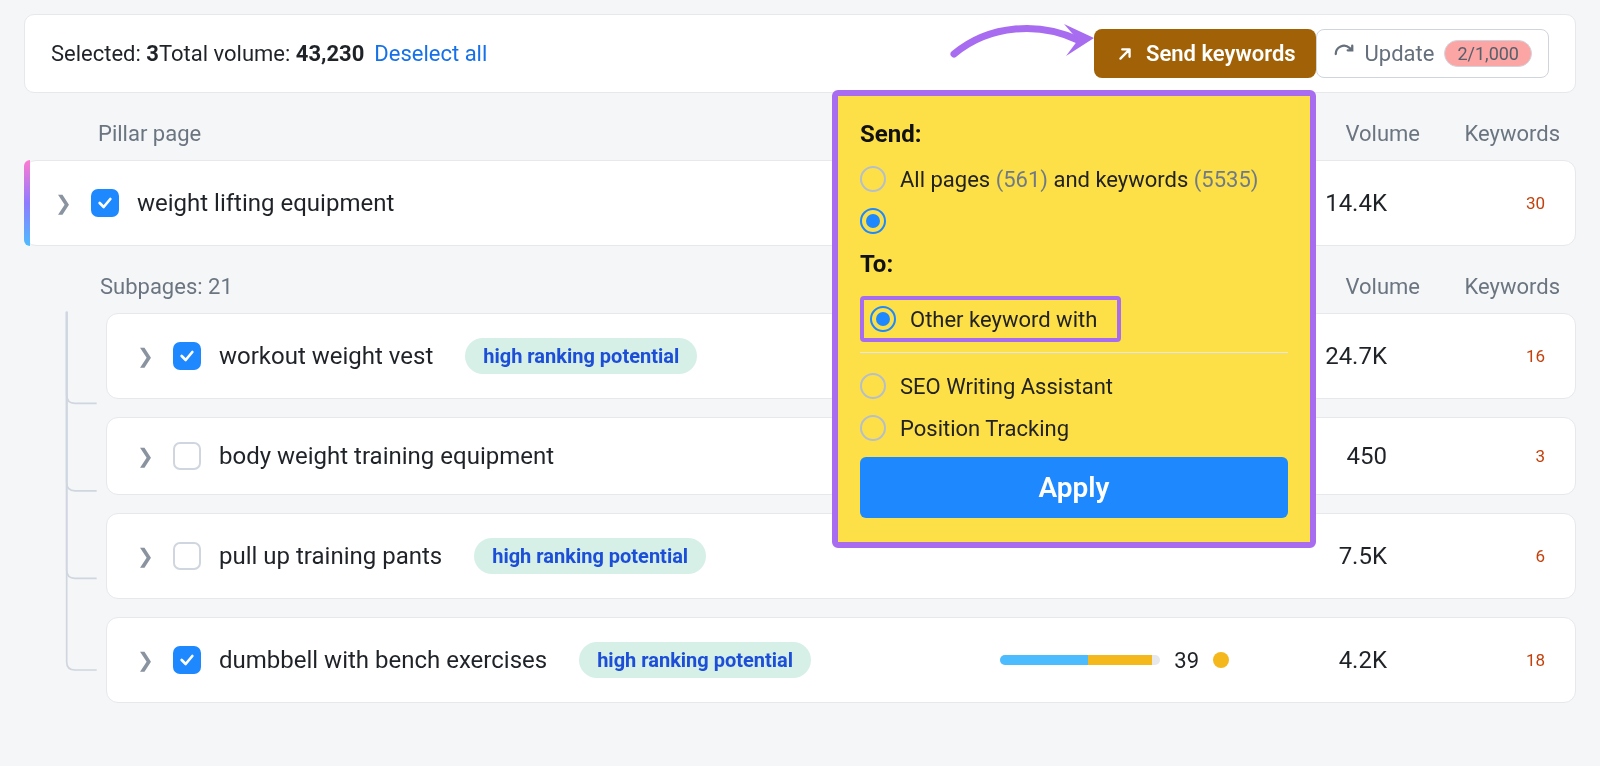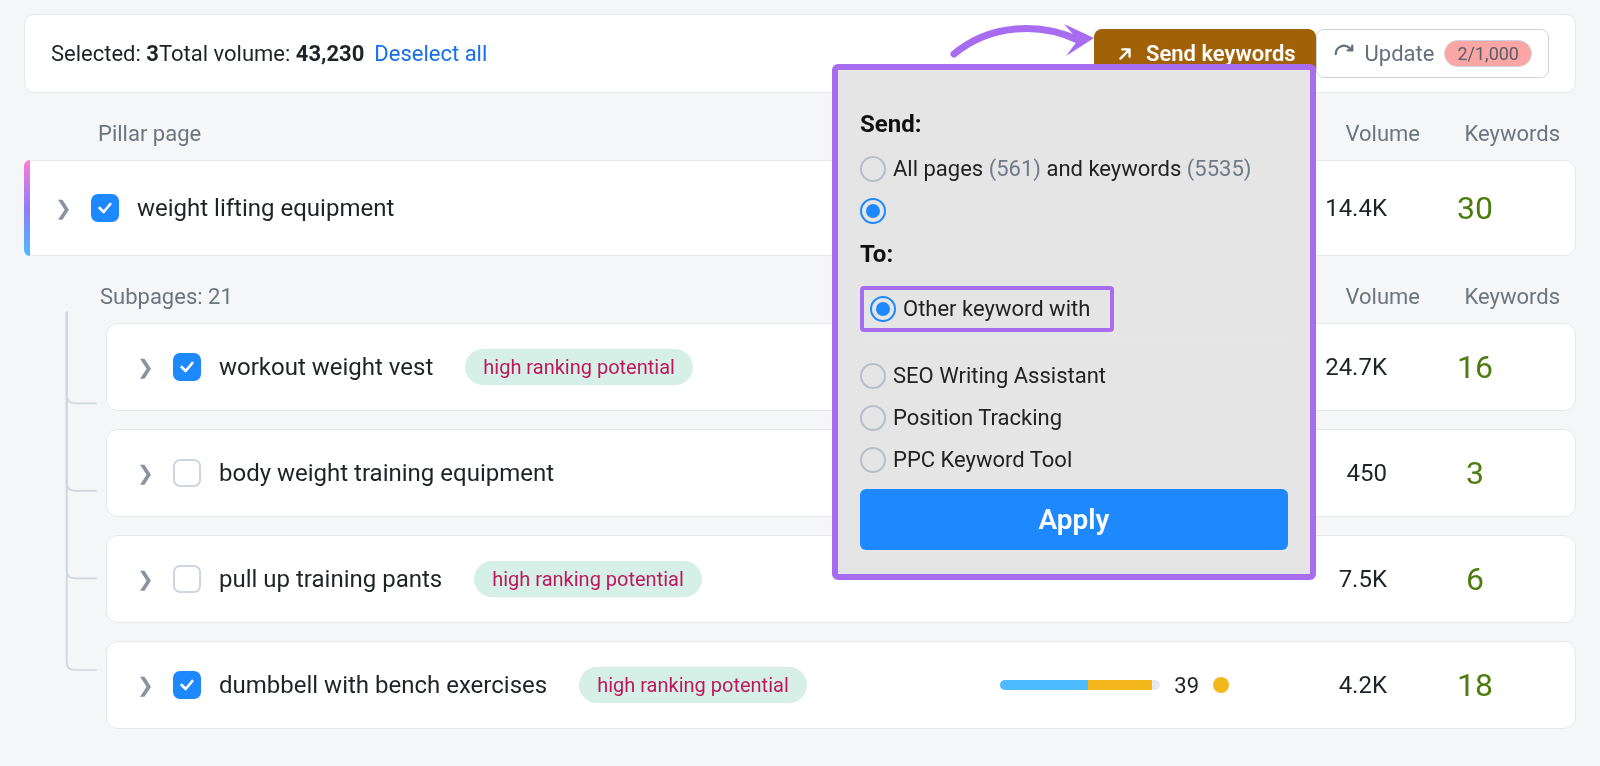--- a/index.html
+++ b/index.html
@@ -20,29 +20,29 @@
   .sub-head{display:flex;align-items:center;padding:10px 40px 14px 100px;color:#6b7580;font-size:22px}
   .sub-head .h-vol{width:140px;text-align:right}
   .sub-head .h-kw{width:140px;text-align:right}
   .sub-head .h-title{flex:1}
   .sub-card{background:#fff;border:1px solid #e6e8ec;border-radius:12px;margin:0 24px 18px 106px;padding:24px 30px;display:flex;align-items:center;gap:18px;font-size:24px;color:#1f2328}
   .chev{color:#8a94a1;font-size:20px;width:18px;display:inline-block}
   .chk{width:28px;height:28px;border-radius:7px;border:2px solid #cfd6df;display:inline-flex;align-items:center;justify-content:center;flex:none}
   .chk.on{background:#1e88ff;border-color:#1e88ff}
   .chk.on svg{display:block}
   .chk svg{display:none}
-  .badge{background:#d6f0e7;color:#be185d;border-radius:20px;padding:6px 18px;font-size:20px;font-weight:400;margin-left:14px}
+  .badge{background:#d6f0e7;color:#1d4ed8;border-radius:20px;padding:6px 18px;font-size:20px;font-weight:700;margin-left:14px}
   .spacer{flex:1}
   .col-vol{width:140px;text-align:right;font-size:24px;color:#1f2328}
-  .col-kw{width:140px;text-align:center;font-size:32px;color:#4d7c0f}
+  .col-kw{width:140px;text-align:right;font-size:17px;color:#c2410c}
   .tree{position:absolute;left:50px;top:270px;bottom:0;width:50px;pointer-events:none}
   
-  .popup{position:absolute;left:832px;top:64px;width:484px;background:#e5e5e5;border:6px solid #a76cf0;border-radius:6px;padding:40px 22px 24px 22px;z-index:5}
+  .popup{position:absolute;left:832px;top:90px;width:484px;background:#fde047;border:6px solid #a76cf0;border-radius:6px;padding:24px 22px 24px 22px;z-index:5}
   .popup h4{font-size:24px;font-weight:700;color:#111;margin-bottom:18px}
-  .opt{display:flex;align-items:flex-start;gap:7px;font-size:22px;color:#222;margin-bottom:16px}
+  .opt{display:flex;align-items:center;gap:14px;font-size:22px;color:#222;margin-bottom:16px}
   .radio{width:26px;height:26px;border:2px solid #b6bfc9;border-radius:50%;display:inline-flex;align-items:center;justify-content:center;flex:none}
   .radio.on{border-color:#1e88ff}
   .radio.on::after{content:"";width:14px;height:14px;border-radius:50%;background:#1e88ff}
   .opt .muted{color:#6f7a86}
   .hl{display:inline-block;border:4px solid #a76cf0;border-radius:4px;padding:6px 20px 6px 6px}
   .sep{height:1px;background:#e3e7ec;margin:10px 0 20px 0}
   .btn-apply{background:#1e88ff;color:#fff;border:none;border-radius:6px;width:100%;padding:14px 0;font-size:28px;font-weight:600;cursor:pointer}
   .arrow1{position:absolute;left:950px;top:14px;z-index:3;pointer-events:none}
   .prog{display:flex;align-items:center;gap:14px}
   .prog .bar{width:160px;height:10px;border-radius:6px;background:#e6e8ec;position:relative;overflow:hidden}
@@ -188,19 +188,15 @@
   </div>
   <div class="sep"></div>
   <div class="opt">
     <span class="radio"></span>
     <span>SEO Writing Assistant</span>
   </div>
   <div class="opt">
     <span class="radio"></span>
     <span>Position Tracking</span>
   </div>
-  <div class="opt">
-    <span class="radio"></span>
-    <span>PPC Keyword Tool</span>
-  </div>
   <button class="btn-apply">Apply</button>
   
 </div>
 
 </body></html>

